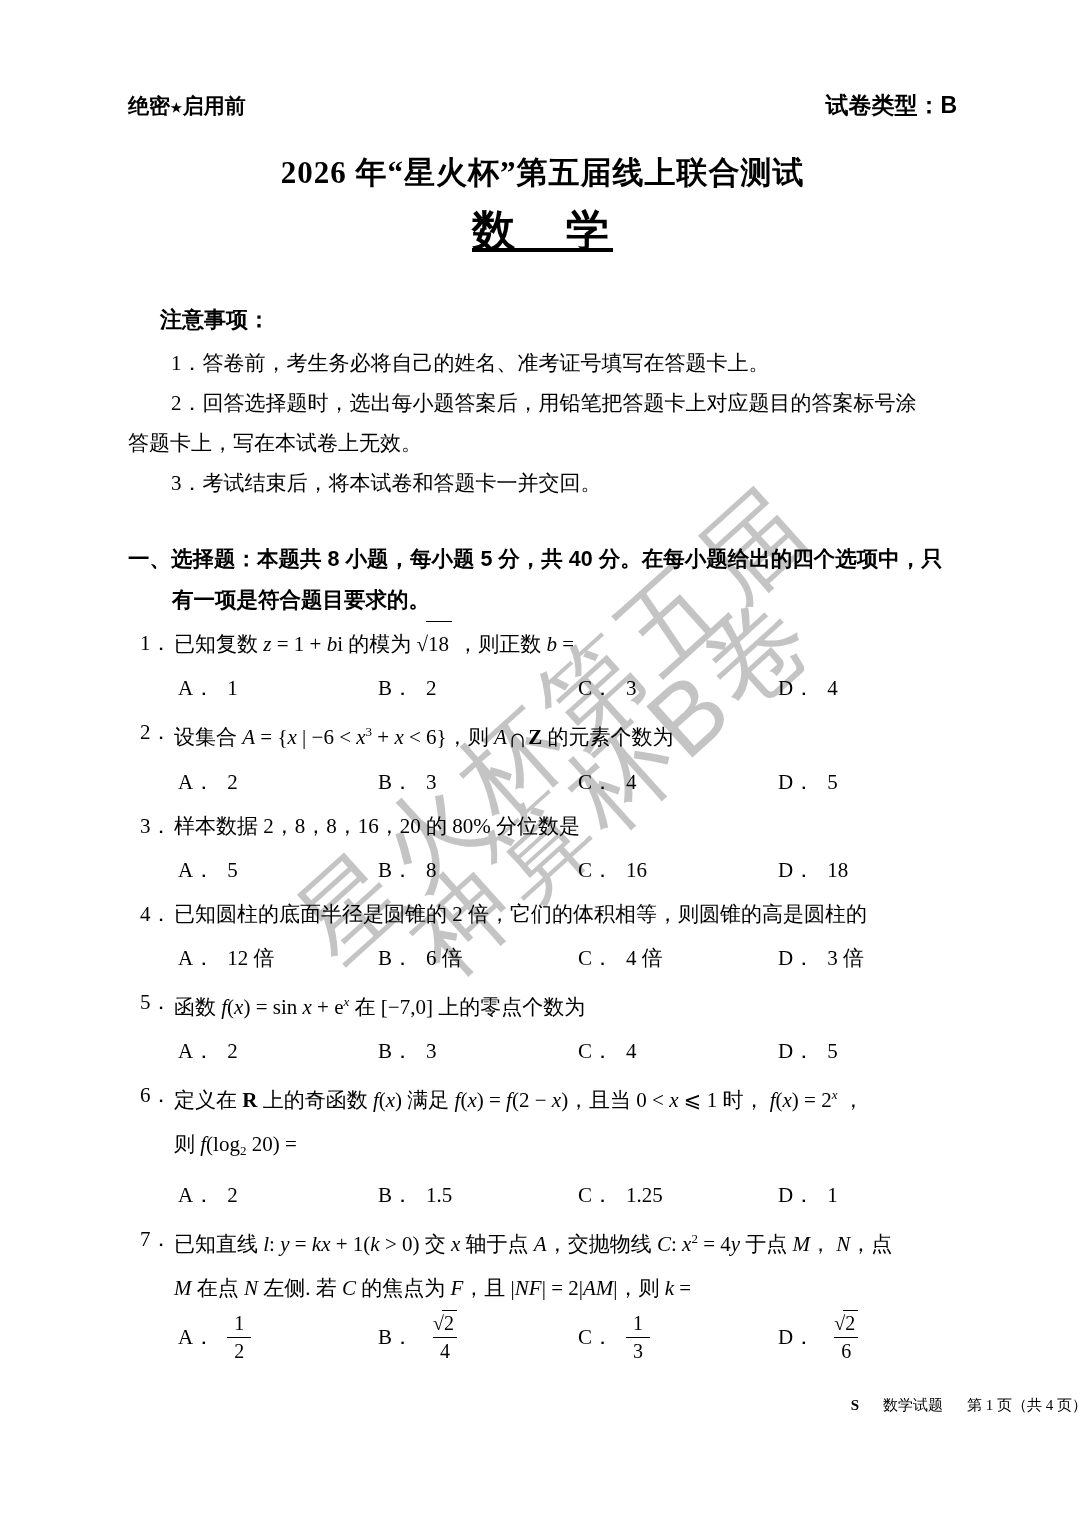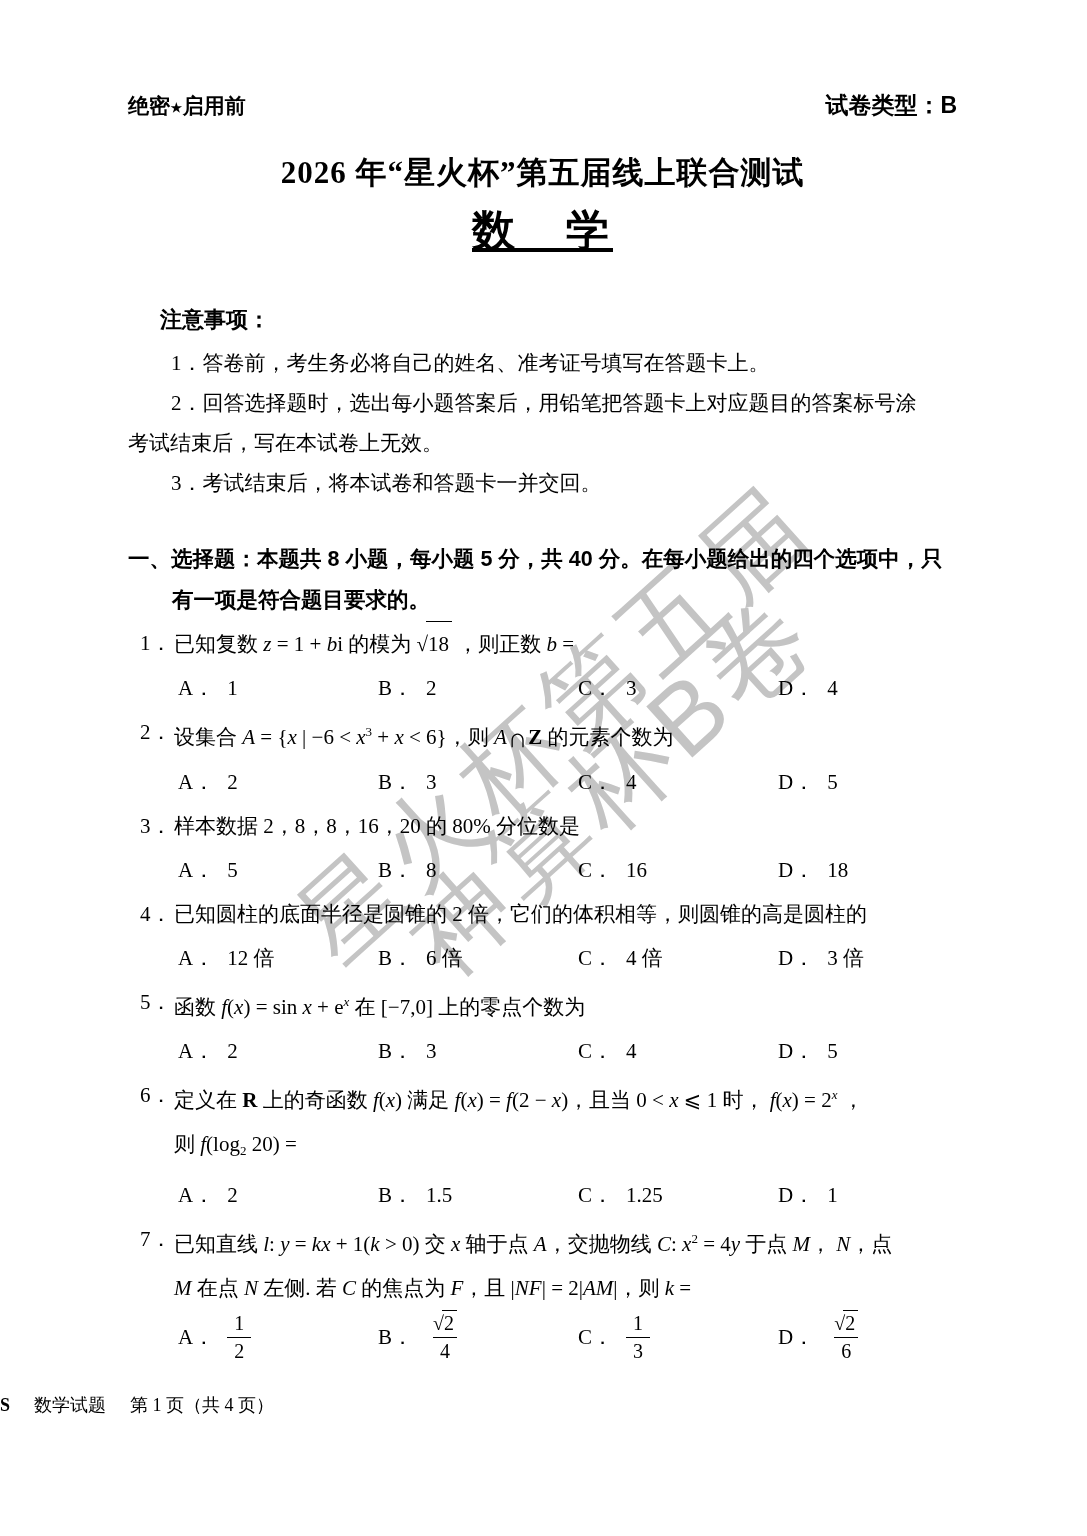--- a/index.html
+++ b/index.html
@@ -52,21 +52,21 @@
   .cap{font-size:27px;vertical-align:-3px;padding:0 1px;}
   .sqrt{display:inline-block;white-space:nowrap;}
   .sqrt .rad{display:inline-block;margin-right:-2px;}
   .sqrt .vinc{display:inline-block;border-top:1.6px solid #000;padding:0 3px 0 2px;}
   .frac{display:inline-flex;flex-direction:column;align-items:center;
         vertical-align:middle;line-height:1.25;font-size:20px;}
   .frac .num{padding:0 7px 1px;}
   .frac .den{border-top:1.6px solid #000;padding:1px 7px 0;}
   
   .footer{position:absolute;left:0;right:0;top:1392px;z-index:1;
-          text-align:left;font-size:18px;line-height:26px;}
+          text-align:right;font-size:15px;line-height:26px;}
   .footer .code{font-weight:700;margin-right:24px;}
   .footer .doc{margin-right:24px;}
 </style>
 </head>
 <body>
 
 <div class="page">
 
   <div class="wm wm1" style="color: rgb(196, 196, 196);">星火杯第五届</div>
   <div class="wm wm2" style="color: rgb(196, 196, 196);">神算杯B卷</div>
@@ -78,21 +78,21 @@
       <span class="ptype">试卷类型：B</span>
     </div>
 
     <div class="title">2026 年“星火杯”第五届线上联合测试</div>
     <div class="subject">数　学</div>
 
     <div class="notes-heading">注意事项：</div>
     <div class="notes-body">
       <div class="note-line ind">1．答卷前，考生务必将自己的姓名、准考证号填写在答题卡上。</div>
       <div class="note-line ind">2．回答选择题时，选出每小题答案后，用铅笔把答题卡上对应题目的答案标号涂</div>
-      <div class="note-line">考试结束后，写在本试卷上无效。</div>
+      <div class="note-line">答题卡上，写在本试卷上无效。</div>
       <div class="note-line ind">3．考试结束后，将本试卷和答题卡一并交回。</div>
     </div>
 
     <div class="section">
       <div>一、选择题：本题共 8 小题，每小题 5 分，共 40 分。在每小题给出的四个选项中，只</div>
       <div class="hang">有一项是符合题目要求的。</div>
     </div>
 
     <div class="questions" id="questions">
         <div class="question">

